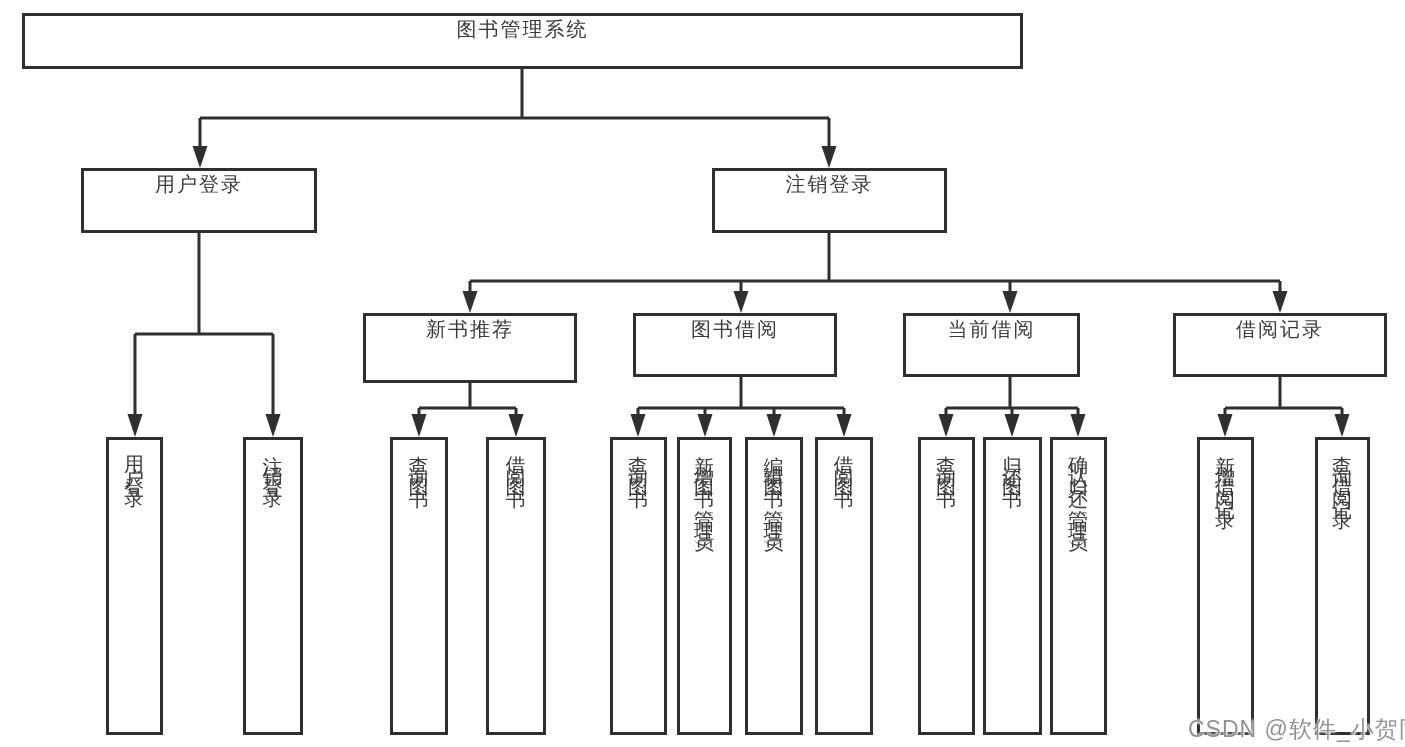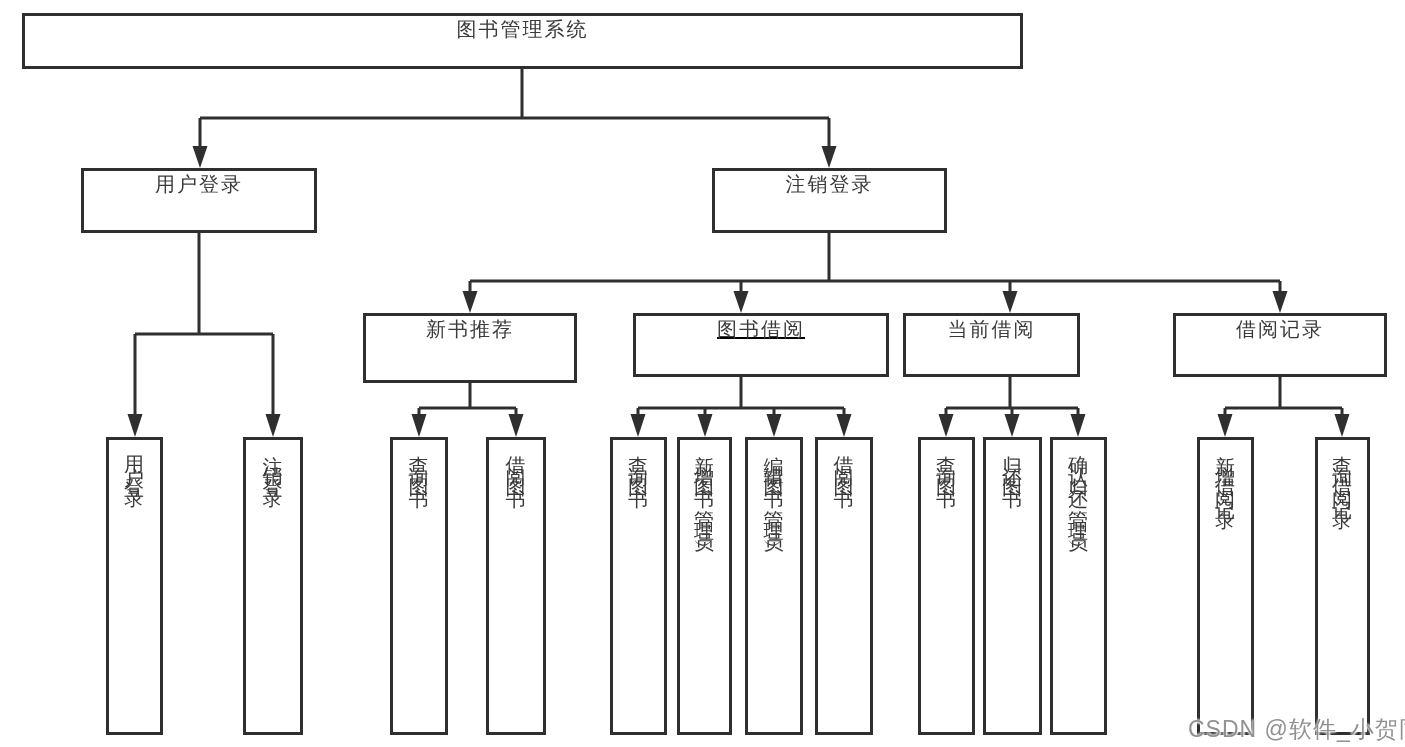--- a/index.html
+++ b/index.html
@@ -56,21 +56,21 @@
     font-size: 20px;
     letter-spacing: 11px;
     line-height: 1;
     white-space: normal;
   }
   
   #n-root          { left: 22px;   top: 13px;  width: 1001px; height: 56px; }
   #n-user-login    { left: 81px;   top: 168px; width: 236px;  height: 65px; }
   #n-book-mgmt     { left: 712px;  top: 168px; width: 235px;  height: 65px; }
   #n-new-book      { left: 363px;  top: 313px; width: 214px;  height: 70px; }
-  #n-book-borrow   { left: 633px;  top: 313px; width: 256px;  height: 64px; text-decoration: underline; }
+  #n-book-borrow   { left: 633px;  top: 313px; width: 204px;  height: 64px; }
   #n-current-borrow{ left: 903px;  top: 313px; width: 177px;  height: 64px; }
   #n-borrow-record { left: 1173px; top: 313px; width: 214px;  height: 64px; }
   
   #l-user-login   { left: 106px;  width: 57px; }
   #l-logout       { left: 243px;  width: 60px; }
   #l-nb-query     { left: 390px;  width: 58px; }
   #l-nb-borrow    { left: 486px;  width: 60px; }
   #l-bb-query     { left: 610px;  width: 57px; }
   #l-bb-add       { left: 677px;  width: 55px; }
   #l-bb-edit      { left: 745px;  width: 58px; }

